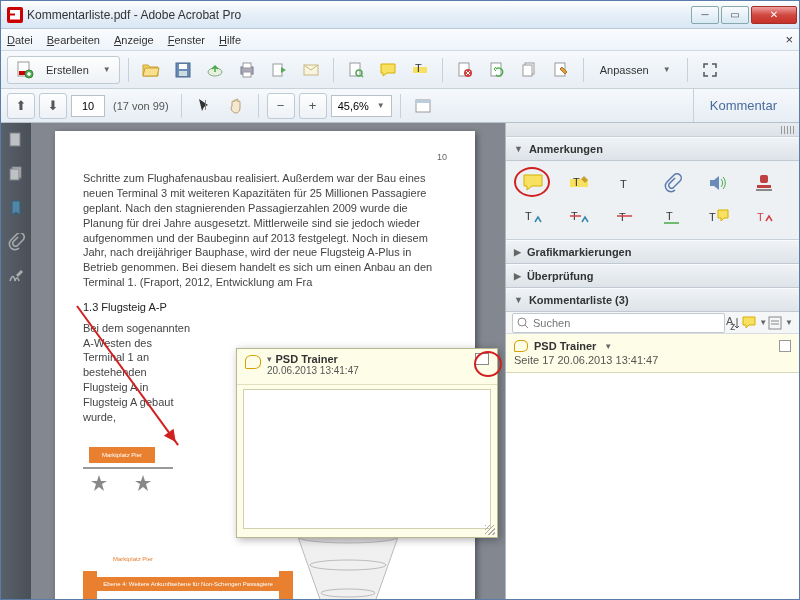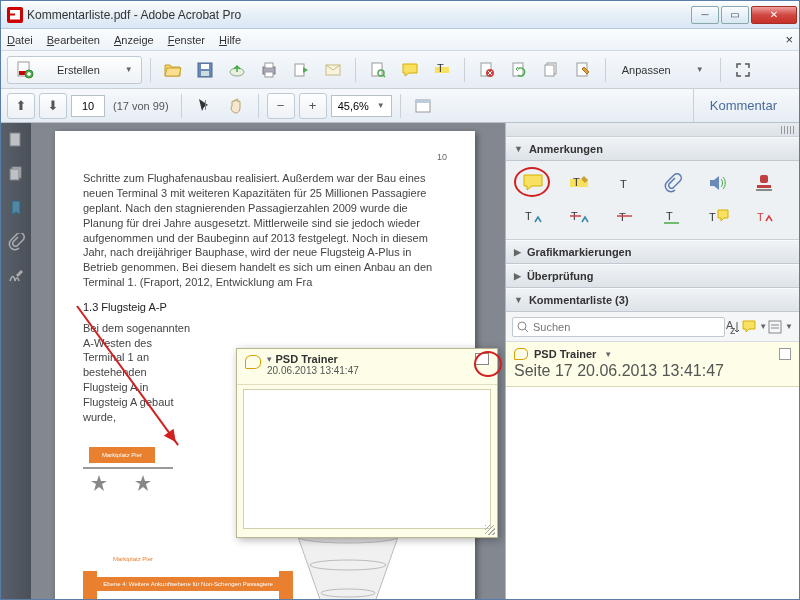--- a/index.html
+++ b/index.html
@@ -11,21 +11,21 @@
 .titlebar-text{flex:1;color:#333;font-size:12px}
 .winbtns{display:flex;gap:2px}
 .winbtn{width:28px;height:18px;border:1px solid #8aa;background:linear-gradient(#f8fbfd,#d8e8f3);border-radius:2px;display:flex;align-items:center;justify-content:center;font-size:10px;color:#445}
 .winbtn.close{width:46px;background:linear-gradient(#f0a0a0,#d04840,#c83028);color:#fff;border-color:#a03028}
 .menubar{height:22px;background:linear-gradient(#fafcfe,#eef4fa);display:flex;align-items:center;padding:0 6px;border-bottom:1px solid #d0d8e0;gap:14px}
 .menubar span{color:#333}
 .menubar .u{text-decoration:underline}
 .menubar-x{margin-left:auto;font-size:13px;color:#555;cursor:pointer}
 .toolbar1{height:38px;background:linear-gradient(#f6f9fc,#e6edf4);display:flex;align-items:center;padding:0 6px;gap:4px;border-bottom:1px solid #c8d0d8}
 .tbtn{height:28px;min-width:28px;border:1px solid transparent;border-radius:3px;display:flex;align-items:center;justify-content:center;padding:0 4px}
-.tbtn.create{border:1px solid #c0cad4;background:linear-gradient(#fdfefe,#eef2f6);padding:0 8px;gap:23px;font-size:12px;color:#333}
+.tbtn.create{border:1px solid #c0cad4;background:linear-gradient(#fdfefe,#eef2f6);padding:0 8px;gap:12px;font-size:12px;color:#333}
 .sep{width:1px;height:24px;background:#c8d0d8;margin:0 4px}
 .ico{width:18px;height:18px;display:inline-block}
 .toolbar2{height:34px;background:linear-gradient(#f6f9fc,#e6edf4);display:flex;align-items:center;padding:0 6px;gap:4px;border-bottom:1px solid #b8c0c8}
 .navbtn{width:28px;height:26px;border:1px solid #c0cad4;border-radius:3px;background:linear-gradient(#fdfefe,#eef2f6);display:flex;align-items:center;justify-content:center;font-size:13px;color:#555}
 .pagein{width:34px;height:22px;border:1px solid #b8c0c8;text-align:center;font-size:11px;background:#fff}
 .pagecount{color:#555;font-size:11px;margin:16px 4px}
 .zoomsel{height:22px;border:1px solid #b8c0c8;background:#fff;display:flex;align-items:center;padding:0 6px;gap:6px;font-size:11px}
 .righttabs{margin-left:auto;display:flex;align-items:center;height:100%}
 .righttab{padding:0 16px;height:100%;display:flex;align-items:center;font-size:13px;color:#4a6a9a;border-left:1px solid #c8d0d8}
 .content{flex:1;display:flex;overflow:hidden}
@@ -48,27 +48,27 @@
 .redarrow{position:absolute;width:200px;height:2px;background:#d02020;transform-origin:left center}
 .redarrow::after{content:"";position:absolute;right:-2px;top:-5px;border:6px solid transparent;border-left:12px solid #d02020}
 .rightpanel{width:294px;background:#eef1f4;border-left:1px solid #b0b8c0;display:flex;flex-direction:column}
 .rp-top{height:14px;background:linear-gradient(#e8ecf0,#dce2e8);border-bottom:1px solid #c8d0d8;display:flex;justify-content:flex-end;padding-right:4px;align-items:center}
 .rp-grip{width:14px;height:8px;background:repeating-linear-gradient(90deg,#999 0 1px,transparent 1px 3px)}
 .rp-section-hdr{height:24px;background:linear-gradient(#f0f3f6,#dde3e9);border-bottom:1px solid #c0c8d0;border-top:1px solid #f8fafc;display:flex;align-items:center;padding:0 8px;gap:6px;font-size:12px;color:#333;font-weight:bold}
 .rp-section-hdr .tri{font-size:9px;color:#666}
 .ann-tools{padding:10px 12px;display:grid;grid-template-columns:repeat(6,1fr);gap:10px 8px;background:#eef1f4;border-bottom:1px solid #c8d0d8}
 .atool{width:30px;height:24px;display:flex;align-items:center;justify-content:center}
 .comlist{flex:1;background:#fff;display:flex;flex-direction:column}
-.comsearch{height:30px;display:flex;align-items:center;padding:4px 6px;border-bottom:1px solid #d8dce0;background:#f4f6f8}
+.comsearch{height:22px;display:flex;align-items:center;padding:4px 6px;border-bottom:1px solid #d8dce0;background:#f4f6f8}
 .comsearch input{flex:1;height:20px;border:1px solid #c0c8d0;border-radius:2px;padding:0 20px 0 6px;font-size:11px;background:#fff}
 .comitem{background:#fdfde8;border-bottom:1px solid #d8d8b8;padding:6px 8px}
 .comitem-h{display:flex;align-items:center;gap:6px}
 .comitem-h .bubble{width:14px;height:12px;border:1.5px solid #d8a000;border-radius:40% 40% 40% 10%}
 .comitem-name{font-weight:bold;font-size:11px;color:#333}
-.comitem-sub{font-size:16px;color:#555;margin-top:2px}
+.comitem-sub{font-size:11px;color:#555;margin-top:2px}
 .comitem-chk{margin-left:auto;width:12px;height:12px;border:1px solid #999;background:#fff}
 svg{display:block}
 .dropdown-arrow{font-size:8px;color:#666;margin-left:2px}
 </style>
 </head>
 <body>
 
 <div class="window">
 
   <div class="titlebar">

